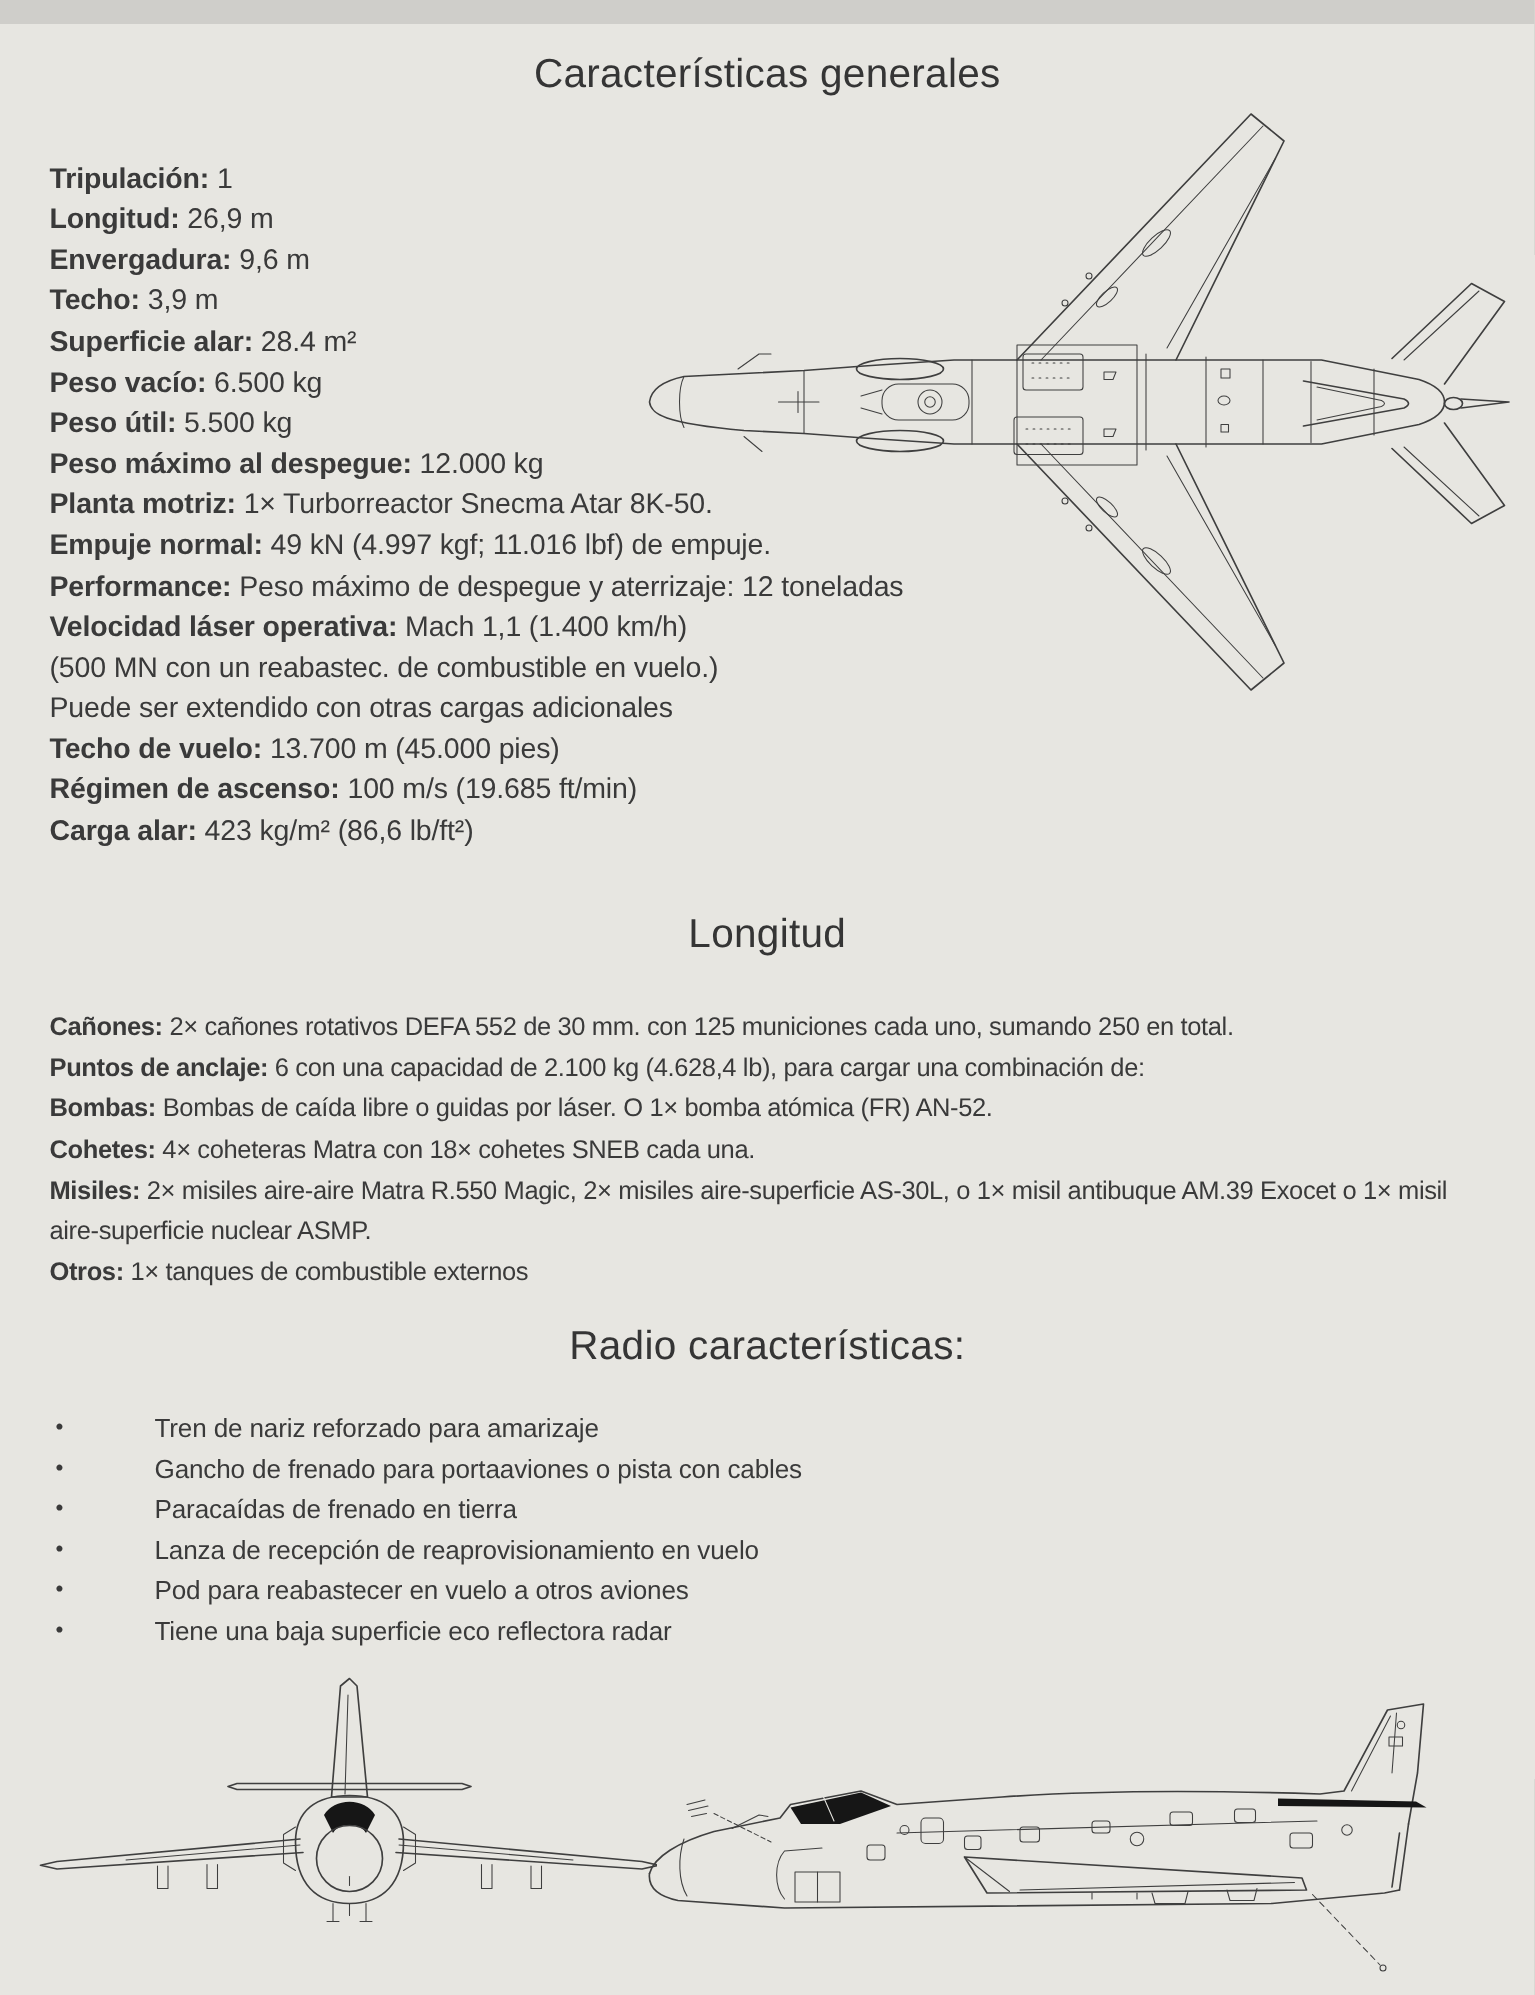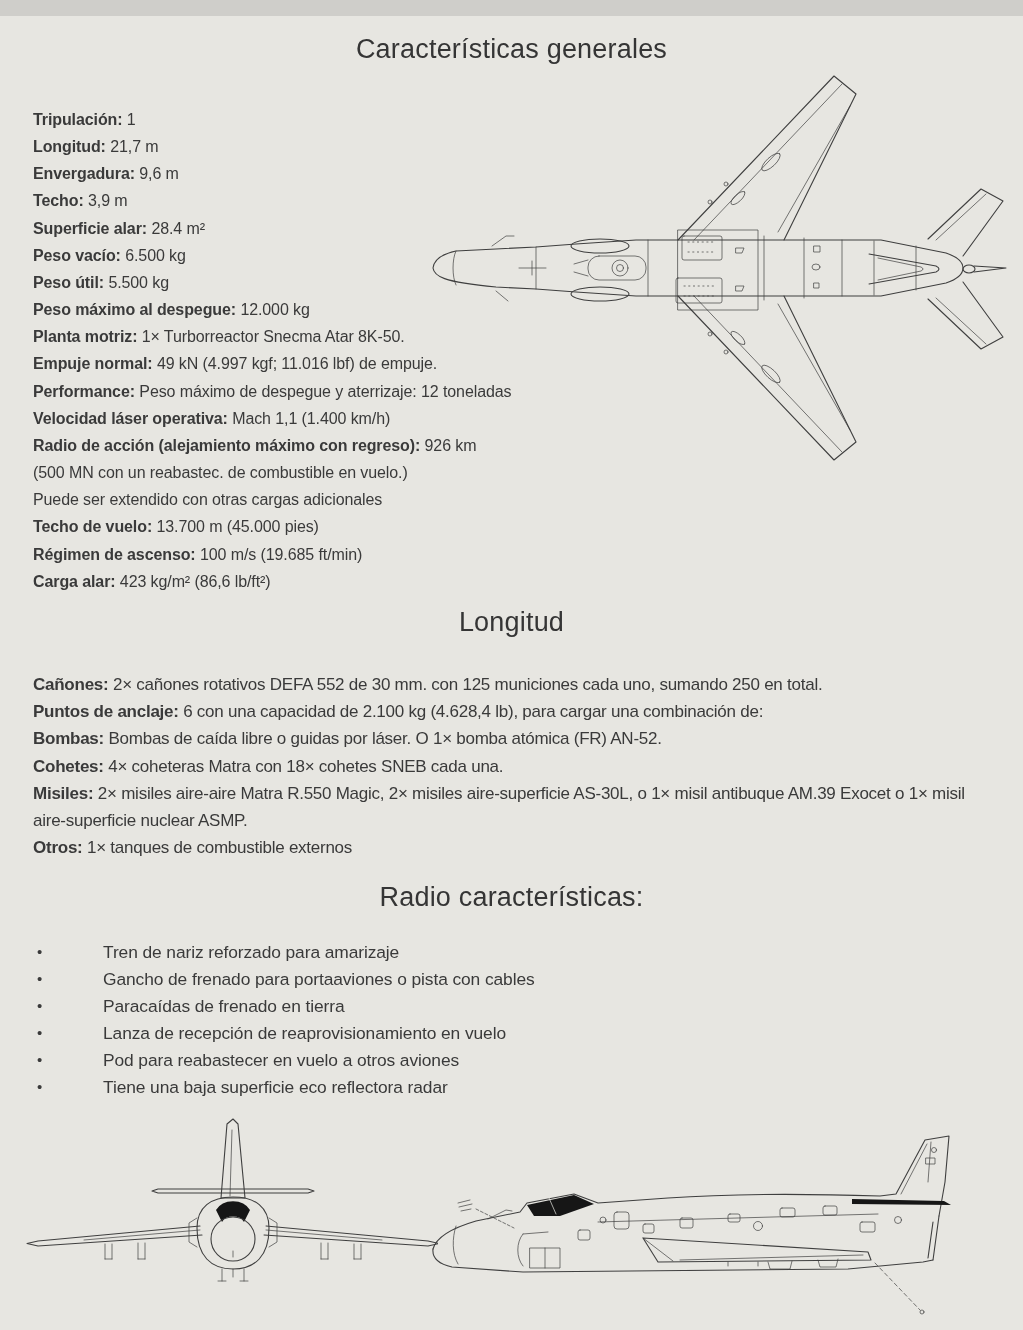--- a/index.html
+++ b/index.html
@@ -13,21 +13,21 @@
     position:absolute; left:0; width:100%; text-align:center;
     font-size:27px; font-weight:400; color:#353535; letter-spacing:0.2px;
     margin:0;
   }
   #h-general  { top:18px; }
   #h-armament { top:591px; }
   #h-other    { top:866px; }
 
   .specs {
     position:absolute; left:33px; top:90px;
-    font-size:16px; line-height:27.15px; letter-spacing:-0.1px;
+    font-size:19px; line-height:27.15px; letter-spacing:-0.1px;
     white-space:nowrap;
   }
   .lbl { font-weight:700; }
 
   .armament {
     position:absolute; left:33px; top:655px; width:966px;
     font-size:17px; line-height:27.2px; letter-spacing:-0.25px;
   }
   .armament .item { margin:0; }
 
@@ -54,32 +54,31 @@
 </style>
 </head>
 <body>
 
 <div class="page">
 
   <h1 class="h-main" id="h-general">Características generales</h1>
 
   <div class="specs">
     <div class="spec-row"><span class="lbl">Tripulación:</span> <span>1</span></div>
-    <div class="spec-row"><span class="lbl">Longitud:</span> <span>21,7 m</span></div>
+    <div class="spec-row"><span class="lbl">Longitud:</span> <span>26,9 m</span></div>
     <div class="spec-row"><span class="lbl">Envergadura:</span> <span>9,6 m</span></div>
     <div class="spec-row"><span class="lbl">Techo:</span> <span>3,9 m</span></div>
     <div class="spec-row"><span class="lbl">Superficie alar:</span> <span>28.4 m²</span></div>
     <div class="spec-row"><span class="lbl">Peso vacío:</span> <span>6.500 kg</span></div>
     <div class="spec-row"><span class="lbl">Peso útil:</span> <span>5.500 kg</span></div>
     <div class="spec-row"><span class="lbl">Peso máximo al despegue:</span> <span>12.000 kg</span></div>
     <div class="spec-row"><span class="lbl">Planta motriz:</span> <span>1× Turborreactor Snecma Atar 8K-50.</span></div>
     <div class="spec-row"><span class="lbl">Empuje normal:</span> <span>49 kN (4.997 kgf; 11.016 lbf) de empuje.</span></div>
     <div class="spec-row"><span class="lbl">Performance:</span> <span>Peso máximo de despegue y aterrizaje: 12 toneladas</span></div>
     <div class="spec-row"><span class="lbl">Velocidad láser operativa:</span> <span>Mach 1,1 (1.400 km/h)</span></div>
-    <div class="spec-row"><span class="lbl">Radio de acción (alejamiento máximo con regreso):</span> <span>926 km</span></div>
     <div class="spec-row"><span class="lbl"></span> <span>(500 MN con un reabastec. de combustible en vuelo.)</span></div>
     <div class="spec-row"><span class="lbl"></span> <span>Puede ser extendido con otras cargas adicionales</span></div>
     <div class="spec-row"><span class="lbl">Techo de vuelo:</span> <span>13.700 m (45.000 pies)</span></div>
     <div class="spec-row"><span class="lbl">Régimen de ascenso:</span> <span>100 m/s (19.685 ft/min)</span></div>
     <div class="spec-row"><span class="lbl">Carga alar:</span> <span>423 kg/m² (86,6 lb/ft²)</span></div>
   </div>
 
   <div class="figure" id="fig-top">
     <svg width="592" height="418" viewBox="0 0 592 418">
       <g class="art">

